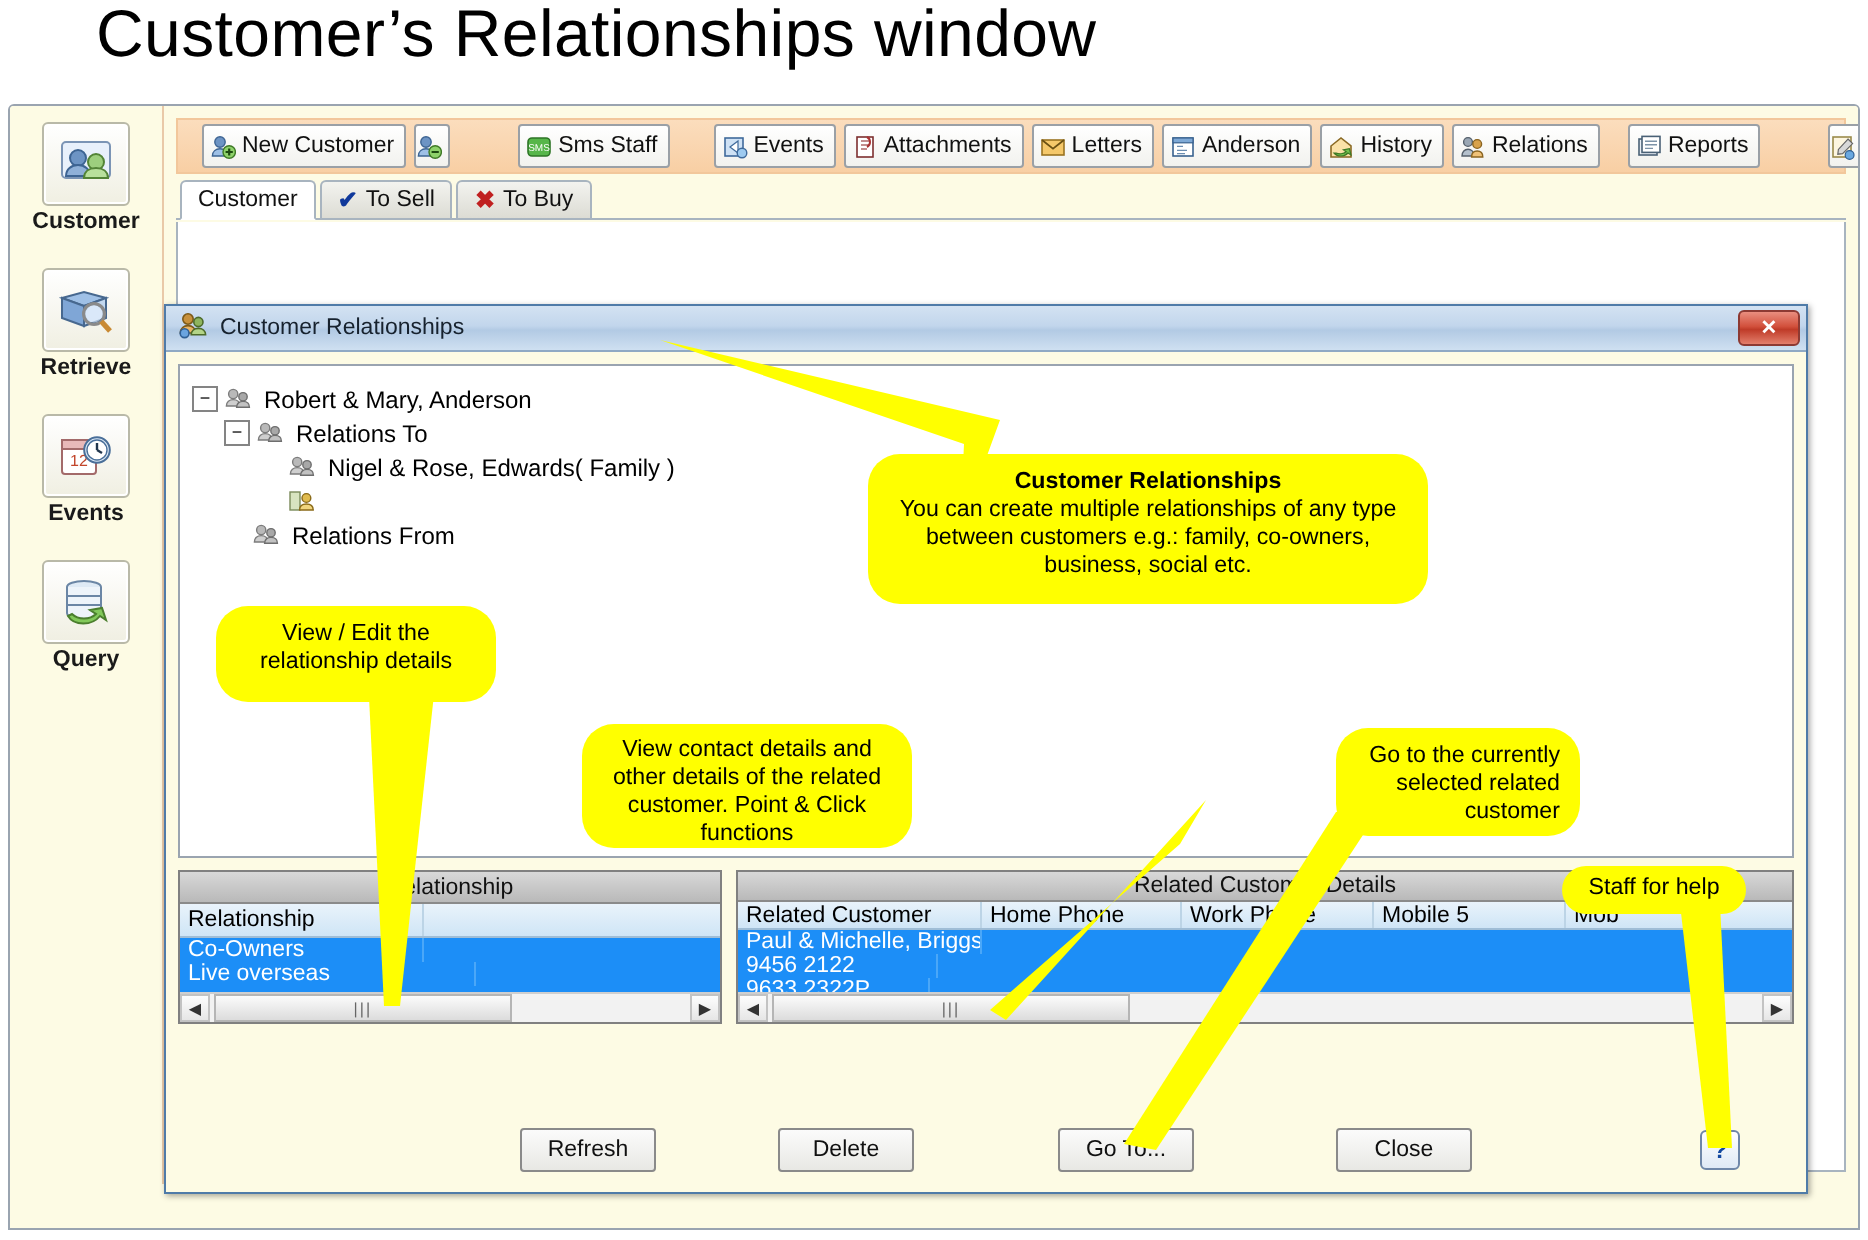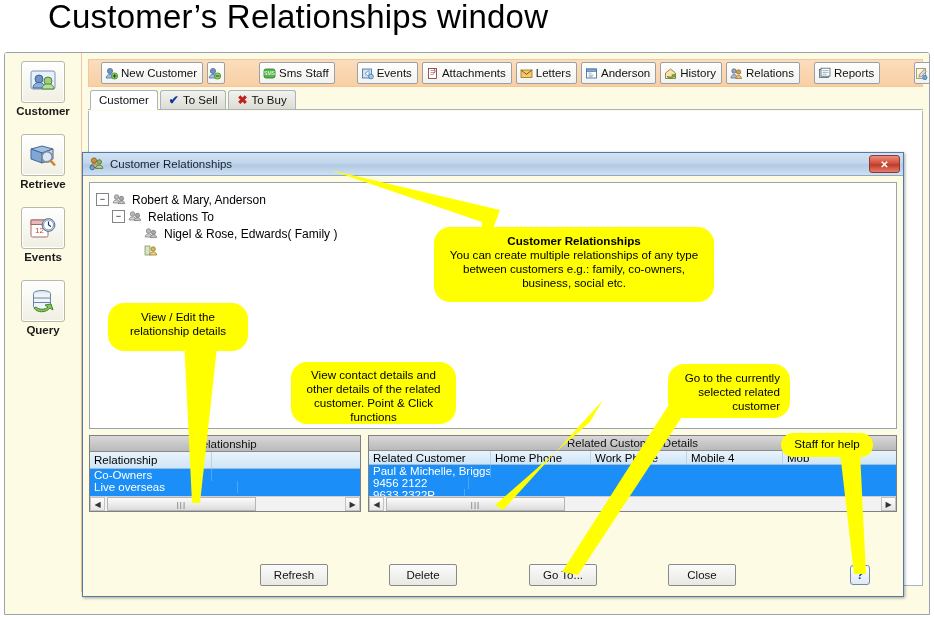--- a/index.html
+++ b/index.html
@@ -645,20 +645,32 @@
           <span class="spacer"></span>
           <span class="tico">
             <svg width="14" height="13" viewBox="0 0 14 13">
               <rect x="1" y="2" width="5" height="9" fill="#d8e4c0" stroke="#7a8a5a" stroke-width=".7"></rect>
               <circle cx="9.2" cy="5" r="2.2" fill="#e0bb4e" stroke="#8a6a18" stroke-width=".7"></circle>
               <path d="M5.8 11c0-2 1.5-3 3.4-3s3.4 1 3.4 3z" fill="#f0d57e" stroke="#8a6a18" stroke-width=".7"></path>
             </svg>
           </span>
         </div>
 
+        <div class="tnode ind1">
+          <span class="spacer"></span>
+          <span class="tico">
+            <svg width="14" height="13" viewBox="0 0 14 13">
+              <circle cx="4.6" cy="4" r="2.3" fill="#b9b9b9" stroke="#7c7c7c" stroke-width=".7"></circle>
+              <path d="M1.2 10c0-2.1 1.5-3.2 3.4-3.2S8 7.9 8 10z" fill="#cfcfcf" stroke="#7c7c7c" stroke-width=".7"></path>
+              <circle cx="9.5" cy="5.4" r="2.1" fill="#a8a8a8" stroke="#6e6e6e" stroke-width=".7"></circle>
+              <path d="M6.3 10.6c0-1.9 1.4-2.9 3.2-2.9s3.2 1 3.2 2.9z" fill="#c2c2c2" stroke="#6e6e6e" stroke-width=".7"></path>
+            </svg>
+          </span>
+          <span class="tlabel">Relations From</span>
+        </div>
       </div>
 
       <div class="grids">
 
         <div class="grid left">
           <div class="grid-caption">Relationship</div>
           <div class="grid-head">
             <div class="cell" style="width:122px">Relationship</div>
           </div>
           <div class="grid-row">
@@ -673,21 +685,21 @@
             <div class="hs-arrow">▶</div>
           </div>
         </div>
 
         <div class="grid right">
           <div class="grid-caption">Related Customer Details</div>
           <div class="grid-head">
             <div class="cell" style="width:122px">Related Customer</div>
             <div class="cell" style="width:100px">Home Phone</div>
             <div class="cell" style="width:96px">Work Phone</div>
-            <div class="cell" style="width:96px">Mobile 4</div>
+            <div class="cell" style="width:96px">Mobile 5</div>
             <div class="cell" style="width:60px">Mob</div>
           </div>
           <div class="grid-row">
             <div class="cell" style="width:122px">Paul &amp; Michelle, Briggs</div>
             <div class="cell" style="width:100px">9456 2122</div>
             <div class="cell" style="width:96px">9633 2322P</div>
             <div class="cell" style="width:96px">0413 671454M</div>
             <div class="cell" style="width:60px">0413</div>
           </div>
           <div class="hscroll">

